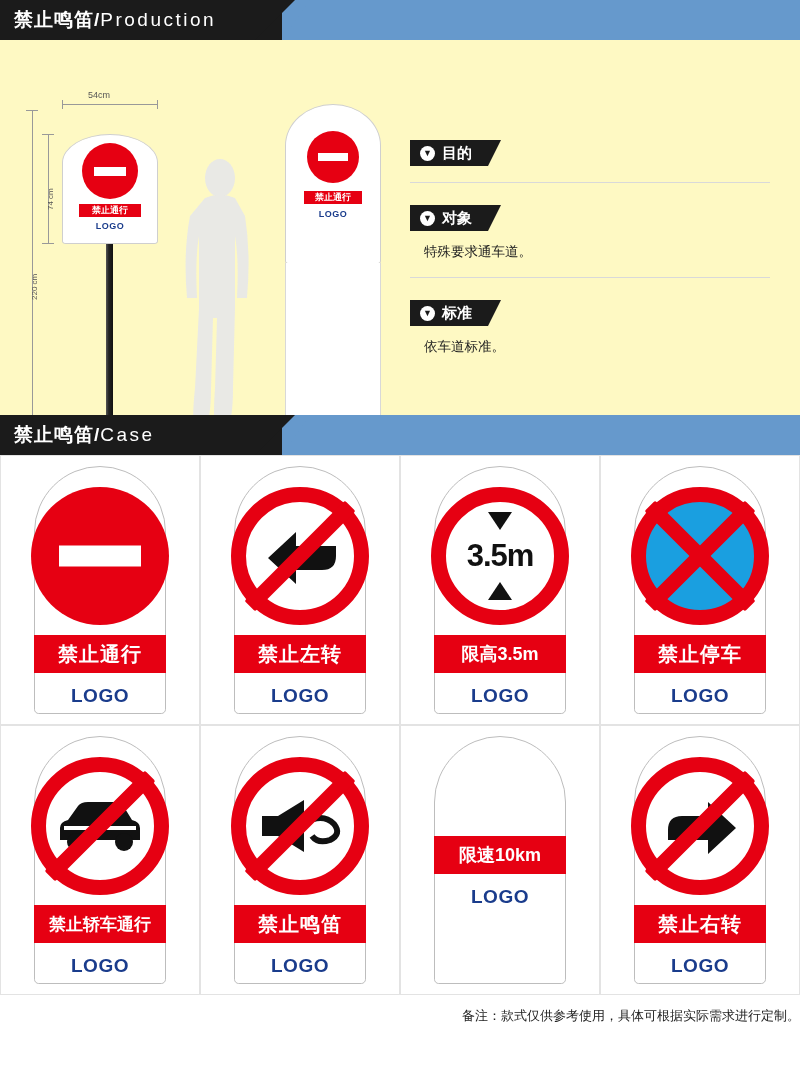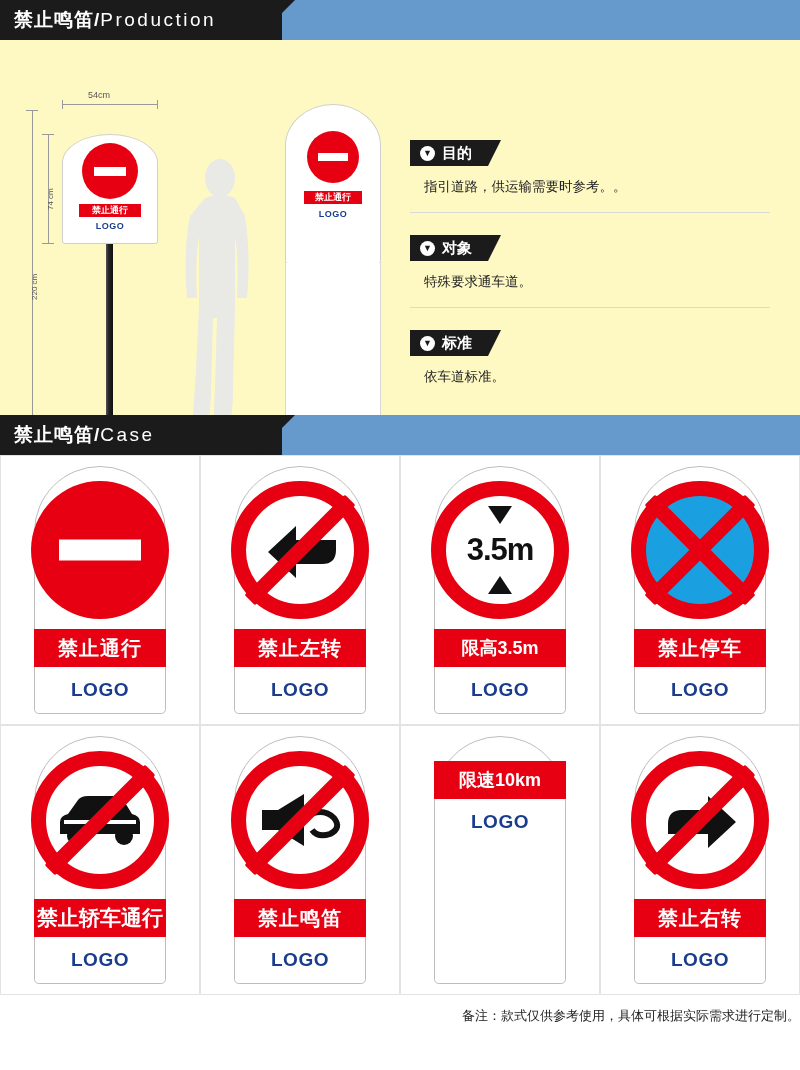--- a/index.html
+++ b/index.html
@@ -155,20 +155,21 @@
     background:#fff;
   }
   .plate {
     width:132px; height:248px;
     background:#ffffff;
     border:1px solid #bdbdbd;
     border-radius:84px 84px 6px 6px;
     display:flex; flex-direction:column; align-items:center;
     padding-top:14px;
     position:relative;
+    justify-content:center;
   }
   .sym {
     width:138px; height:138px; position:relative;
     display:flex; align-items:center; justify-content:center;
   }
   .ring {
     position:absolute; inset:0; border-radius:50%;
     border:15px solid #e60012; background:#ffffff;
   }
   .ring-solid {
@@ -260,21 +261,20 @@
   </div>
 
   <div class="prod-right">
 
     <div style="padding-top:100px;">
       <div class="tagrow">
         <span class="tag">
           <span class="chev">▼</span><span>目的</span>
         </span>
       </div>
-      <div class="tagtext">指引道路，供运输需要时参考。。</div>
       <div class="rule"></div>
     </div>
 
     <div style="padding-top:22px;">
       <div class="tagrow">
         <span class="tag">
           <span class="chev">▼</span><span>对象</span>
         </span>
       </div>
       <div class="tagtext">特殊要求通车道。</div>
@@ -363,21 +363,21 @@
         <div class="sym">
           <div class="ring"></div>
           <svg width="96" height="60" viewBox="0 0 96 60" style="position:relative;">
             <path d="M8 44 L8 32 Q8 26 16 24 L26 10 Q29 6 36 6 L62 6 Q69 6 72 11 L80 24 Q88 26 88 32 L88 44 Z" fill="#111"></path>
             <circle cx="24" cy="46" r="9" fill="#111"></circle>
             <circle cx="72" cy="46" r="9" fill="#111"></circle>
             <rect x="12" y="30" width="72" height="4" fill="#fff"></rect>
           </svg>
           <div class="slash"></div>
         </div>
-        <div class="cap small" style="font-size:21px;">禁止轿车通行</div>
+        <div class="cap small" style="font-size:17px;">禁止轿车通行</div>
         <div class="logo-text">LOGO</div>
       </div>
     </div>
 
     <div class="cell">
       <div class="plate">
         <div class="sym">
           <div class="ring"></div>
           <svg width="96" height="64" viewBox="0 0 96 64" style="position:relative;">
             <path d="M10 22 L10 42 L26 42 L52 58 L52 6 L26 22 Z" fill="#111"></path>

